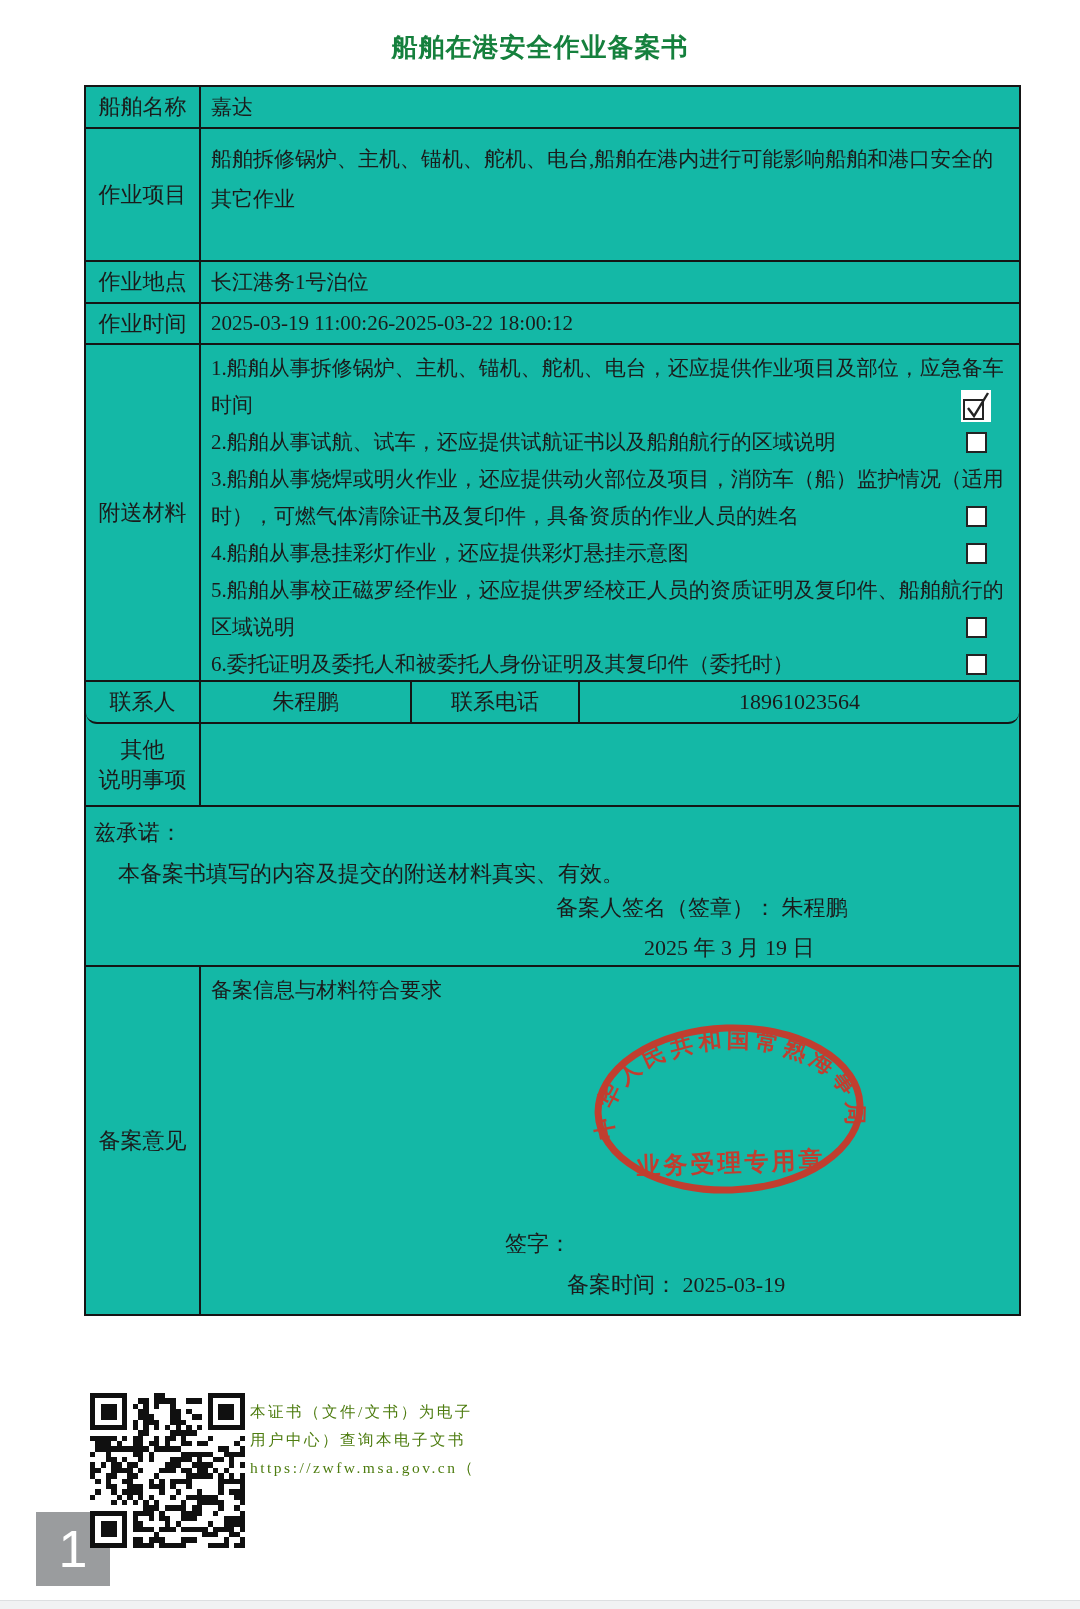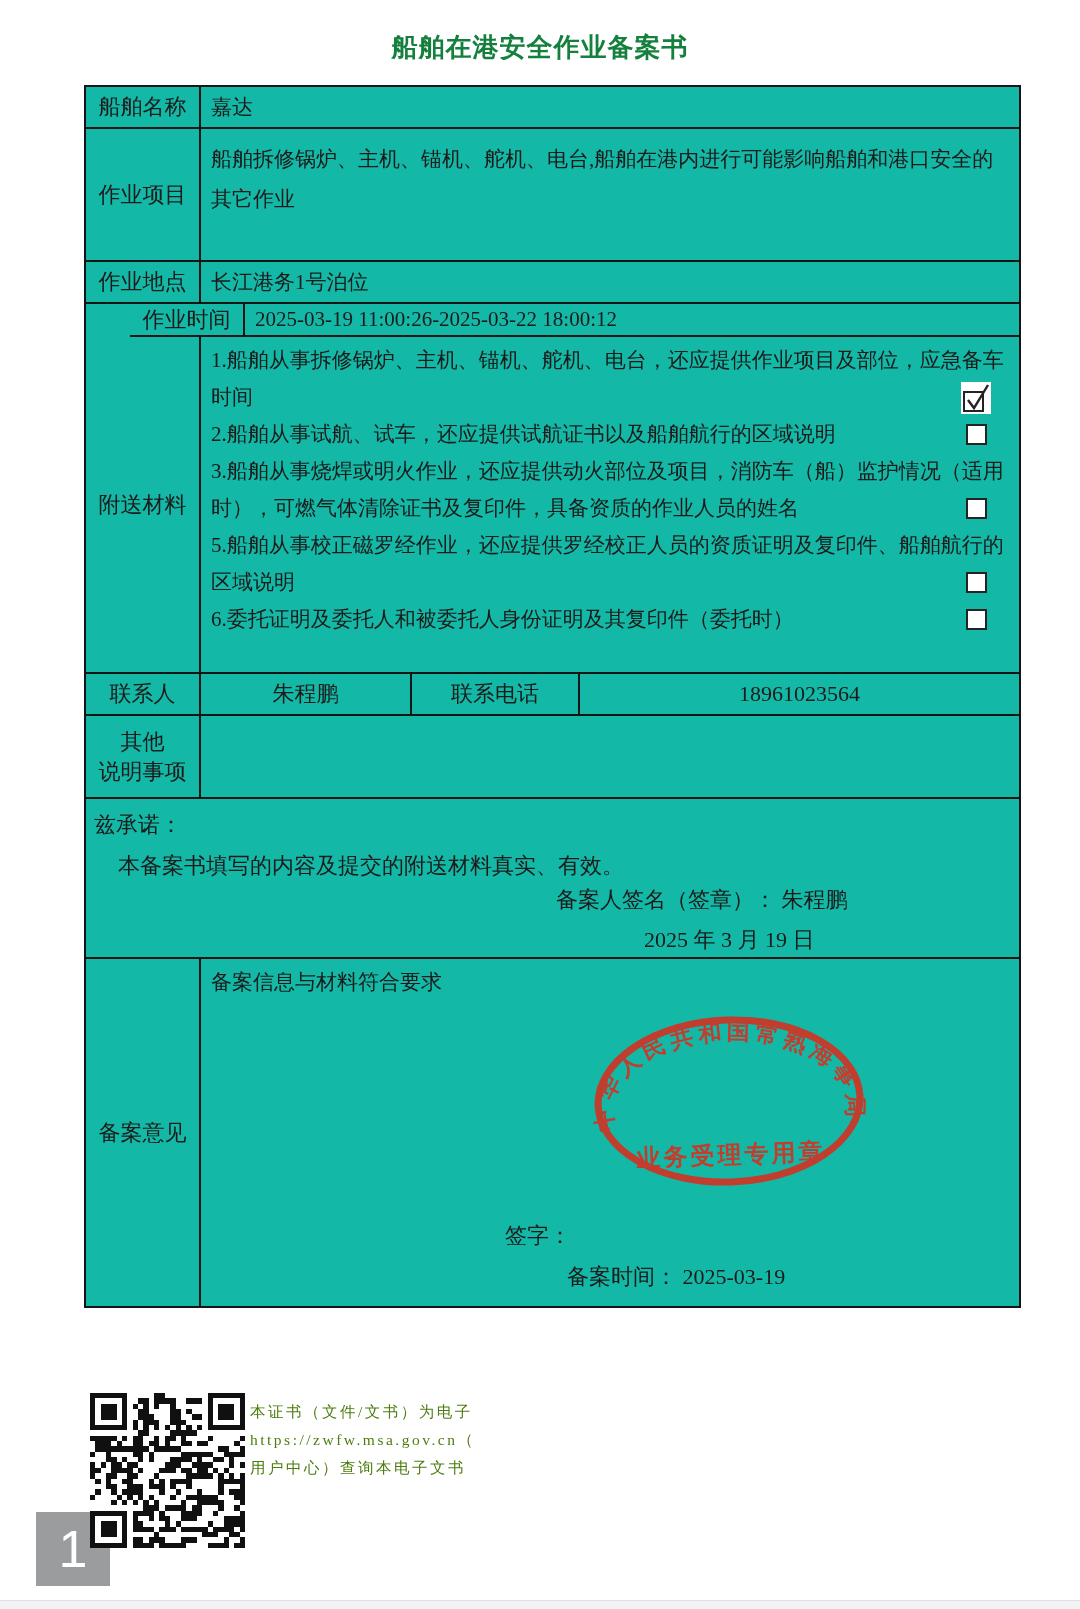--- a/index.html
+++ b/index.html
@@ -21,22 +21,22 @@
   .t-row:last-child{border-bottom:none;}
   .t-label{
     width:115px;flex:0 0 115px;border-right:2px solid #151515;box-sizing:border-box;
     display:flex;align-items:center;justify-content:center;text-align:center;
     font-size:22px;line-height:30px;padding:2px 4px;
   }
   .t-value{
     flex:1;display:flex;align-items:center;font-size:21px;
     padding:4px 10px;box-sizing:border-box;
   }
-  .r1{height:42px;} .r2{height:133px;} .r3{height:42px;} .r4{height:33px;margin-left:44px;}
-  .r5{height:337px;} .r6{height:42px;} .r7{height:83px;}
+  .r1{height:42px;} .r2{height:133px;} .r3{height:42px;} .r4{height:41px;}
+  .r5{height:337px;} .r6{height:42px;border-radius:11px;} .r7{height:83px;}
   .r8{height:160px;} .r9{height:347px;}
   .r2 .t-value{align-items:flex-start;padding-top:10px;line-height:40px;}
   
   .mat-value{flex:1;box-sizing:border-box;padding:5px 8px 0 10px;font-size:21px;}
   .mat-item{position:relative;line-height:37px;padding-right:4px;}
   .mat-text{display:inline;}
   .checkbox{
     position:absolute;right:24px;bottom:8px;width:21px;height:21px;
     border:2px solid #232323;box-sizing:border-box;background:#fff;
   }
@@ -119,20 +119,21 @@
     <span class="mat-text">2.船舶从事试航、试车，还应提供试航证书以及船舶航行的区域说明</span>
     <span class="checkbox"></span>
   </div>
 
   <div class="mat-item">
     <span class="mat-text">3.船舶从事烧焊或明火作业，还应提供动火部位及项目，消防车（船）监护情况（适用时），可燃气体清除证书及复印件，具备资质的作业人员的姓名</span>
     <span class="checkbox"></span>
   </div>
 
   <div class="mat-item">
+    <span class="mat-text">4.船舶从事悬挂彩灯作业，还应提供彩灯悬挂示意图</span>
     <span class="checkbox"></span>
   </div>
 
   <div class="mat-item">
     <span class="mat-text">5.船舶从事校正磁罗经作业，还应提供罗经校正人员的资质证明及复印件、船舶航行的区域说明</span>
     <span class="checkbox"></span>
   </div>
 
   <div class="mat-item">
     <span class="mat-text">6.委托证明及委托人和被委托人身份证明及其复印件（委托时）</span>
@@ -523,17 +524,17 @@
       <rect x="23" y="1" width="5" height="5" fill="#ffffff"></rect>
       <rect x="24" y="2" width="3" height="3" fill="#101010"></rect>
       <rect x="0" y="22" width="7" height="7" fill="#101010"></rect>
       <rect x="1" y="23" width="5" height="5" fill="#ffffff"></rect>
       <rect x="2" y="24" width="3" height="3" fill="#101010"></rect>
     </svg>
 </div>
 
 <div class="footer-note" id="footer-note">
     <div>本证书（文件/文书）为电子</div>
+    <div>用户中心）查询本电子文书</div>
     <div>https://zwfw.msa.gov.cn（</div>
-    <div>用户中心）查询本电子文书</div>
   </div>
 
 <div class="bottom-strip"></div>
 
 </body></html>

